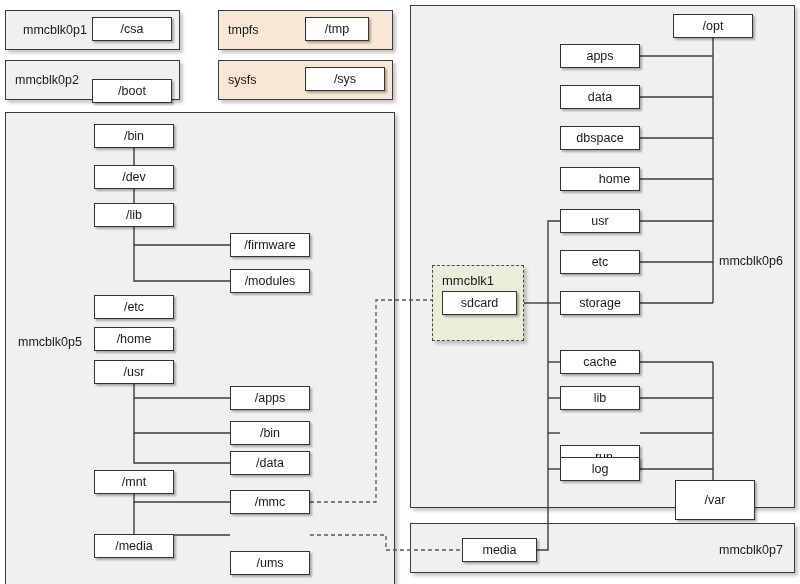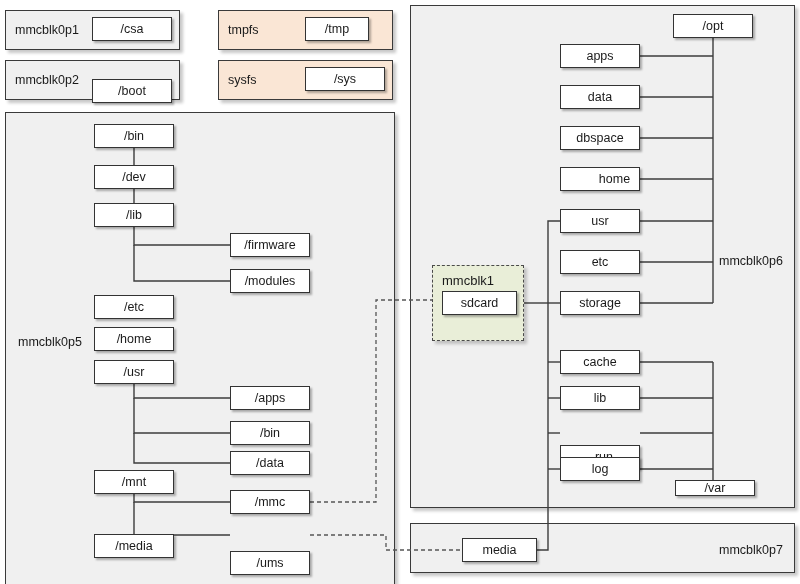--- a/index.html
+++ b/index.html
@@ -109,21 +109,21 @@
     <path class="edge" d="M 560 433 L 548 433"></path>
     <path class="edge" d="M 560 469 L 548 469"></path>
 
     <path class="edge" d="M 524 303 L 548 303"></path>
 
     <path class="edge-dash" d="M 310 502 L 376 502 L 376 300 L 432 300"></path>
     <path class="edge-dash" d="M 310 535 L 386 535 L 386 550 L 462 550"></path>
   </svg>
 
   <div class="panel" style="left:5px;top:10px;width:175px;height:40px;">
-    <span class="panel-label" style="left:9px;top:12px;">mmcblk0p1</span>
+    <span class="panel-label" style="left:17px;top:12px;">mmcblk0p1</span>
   </div>
   <div class="node" style="left:92px;top:17px;width:80px;height:24px;">/csa</div>
 
   <div class="panel" style="left:5px;top:60px;width:175px;height:40px;">
     <span class="panel-label" style="left:9px;top:12px;">mmcblk0p2</span>
   </div>
   <div class="node" style="left:92px;top:67px;width:80px;height:24px;margin-top:12px;">/boot</div>
 
   <div class="panel tint-orange" style="left:218px;top:10px;width:175px;height:40px;">
     <span class="panel-label" style="left:9px;top:12px;">tmpfs</span>
@@ -167,21 +167,21 @@
   <div class="node" style="left:560px;top:126px;width:80px;height:24px;">dbspace</div>
   <div class="node" style="left:560px;top:167px;width:80px;height:24px;padding-left:29px;">home</div>
   <div class="node" style="left:560px;top:209px;width:80px;height:24px;">usr</div>
   <div class="node" style="left:560px;top:250px;width:80px;height:24px;">etc</div>
   <div class="node" style="left:560px;top:291px;width:80px;height:24px;">storage</div>
 
   <div class="node" style="left:560px;top:350px;width:80px;height:24px;">cache</div>
   <div class="node" style="left:560px;top:386px;width:80px;height:24px;">lib</div>
   <div class="node" style="left:560px;top:445px;width:80px;height:24px;padding-left:8px;">run</div>
   <div class="node" style="left:560px;top:457px;width:80px;height:24px;">log</div>
-  <div class="node" style="left:675px;top:480px;width:80px;height:16px;">/var</div>
+  <div class="node" style="left:675px;top:480px;width:80px;height:40px;">/var</div>
 
   <div class="dashbox" style="left:432px;top:265px;width:92px;height:76px;">
     <span class="dash-label">mmcblk1</span>
   </div>
   <div class="node" style="left:442px;top:291px;width:75px;height:24px;">sdcard</div>
 
   <div class="panel" style="left:410px;top:523px;width:385px;height:50px;">
     <span class="panel-label" style="left:308px;top:19px;">mmcblk0p7</span>
   </div>
   <div class="node" style="left:462px;top:538px;width:75px;height:24px;">media</div>

